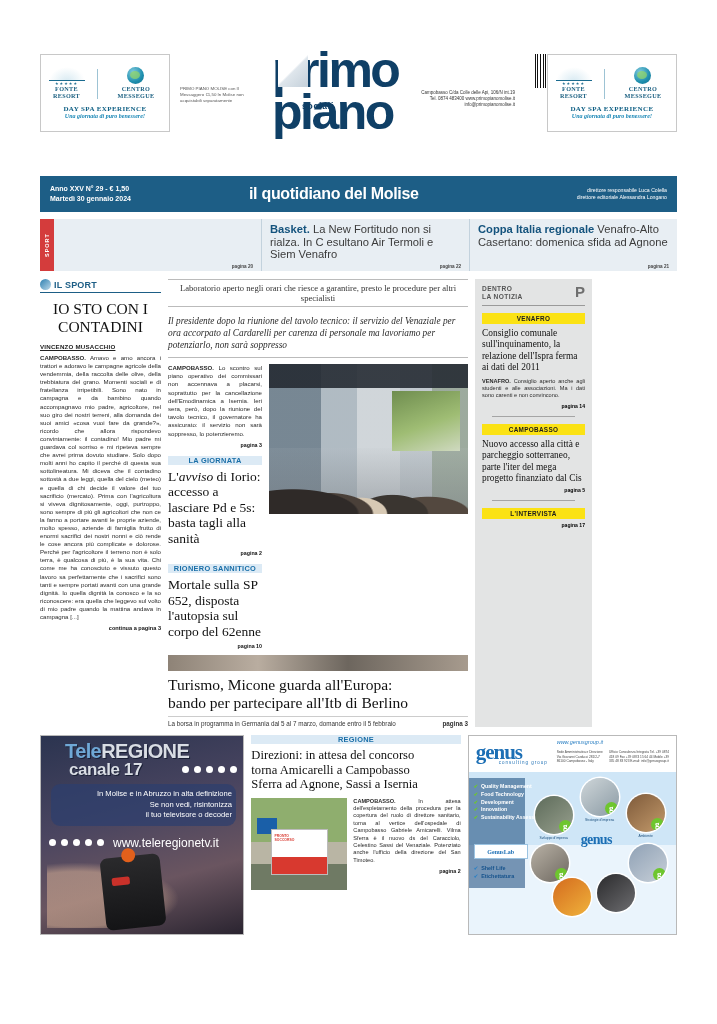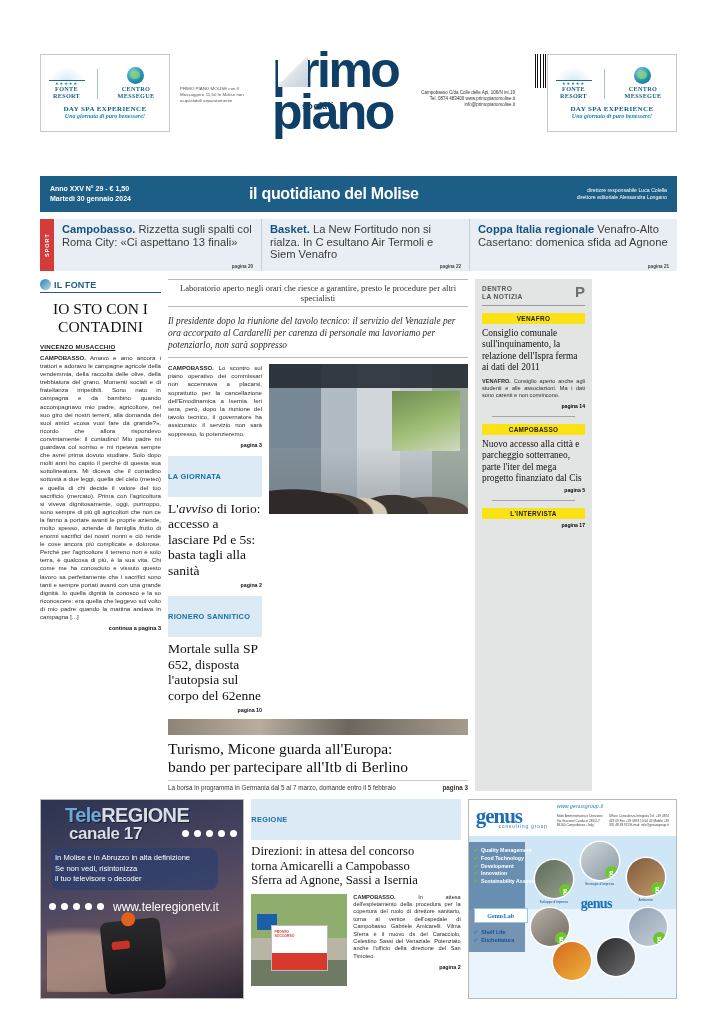--- a/index.html
+++ b/index.html
@@ -125,21 +125,21 @@
   .subhead { font-family:"Liberation Serif", serif; font-style:italic; font-size:9.3px;
     line-height:12px; color:#2a2a2a; margin-top:8px; border-bottom:1px solid #bbb; padding-bottom:6px; }
 
   .mainrow { display:flex; gap:7px; margin-top:6px; }
   .m-col1 { width:94px; }
   .m-col2 { flex:1; }
   .lede { font-size:6.1px; line-height:8.2px; text-align:justify; color:#2a2a2a; }
   .pg { font-size:5.3px; font-weight:bold; text-align:right; margin-top:4px; color:#111; }
 
   .kicker { background:#dceaf5; color:#1a6fa8; font-size:7.4px; font-weight:bold;
-    padding:16px 0; letter-spacing:.3px; margin-top:8px; }
+    text-align:center; padding:0 0; letter-spacing:.3px; margin-top:8px; }
   .sub-title { font-family:"Liberation Serif", serif; font-size:13.5px; line-height:15.5px;
     color:#111; margin-top:4px; }
   .sub-title i { font-style:italic; }
 
   .photo { width:100%; background:#8a9aa8; position:relative; overflow:hidden; }
   .ph-fair {
     height:150px;
     background:
       linear-gradient(180deg, rgba(40,46,54,.92) 0 16%, rgba(150,160,170,.25) 16% 100%),
       linear-gradient(90deg,#6d7f8c 0 26%, #b9c4cb 26% 44%, #e4e8ea 44% 66%, #cfd6da 66% 82%, #9fae9a 82% 100%);
@@ -185,22 +185,22 @@
   .bottom { margin:8px 40px 0 40px; display:flex; gap:7px; }
   .ad-tele { width:205px; height:200px; border:1px solid #b9b9b9; position:relative; overflow:hidden;
     background:linear-gradient(165deg,#2b3450 0%, #4a4560 40%, #6a5560 70%, #2a2430 100%); }
   .tele-t1 { position:absolute; top:4px; left:24px; font-size:20px; font-weight:bold; letter-spacing:-.6px;
     color:#e8e8ee; text-shadow:1px 1px 0 #1a2035; }
   .tele-t1 .a { color:#6fa8d6; } .tele-t1 .b { color:#d9dde4; }
   .tele-t2 { position:absolute; top:24px; left:28px; font-size:17px; font-weight:bold; color:#d9dde4;
     text-shadow:1px 1px 0 #1a2035; letter-spacing:-.4px; }
   .tele-dots { position:absolute; display:flex; gap:5px; }
   .tele-dots span { width:7px; height:7px; border-radius:50%; background:#fff; display:block; }
-  .tele-box { position:absolute; left:10px; top:48px; width:167px; background:rgba(45,63,110,.72);
-    border-radius:9px; padding:5px 4px; text-align:left; }
+  .tele-box { position:absolute; left:10px; top:48px; width:185px; background:rgba(45,63,110,.72);
+    border-radius:9px; padding:5px 4px; text-align:right; }
   .tele-box div { font-size:7.6px; color:#fff; line-height:10.5px; }
   .tele-url { position:absolute; left:72px; top:100px; font-size:12px; color:#fff; font-weight:normal; }
   .tele-remote { position:absolute; left:62px; top:120px; width:60px; height:72px;
     background:linear-gradient(180deg,#2a2a2c,#141416); border-radius:7px; transform:rotate(-6deg); }
   .tele-remote:before { content:""; position:absolute; left:22px; top:-8px; width:14px; height:14px;
     border-radius:50%; background:#e2601c; }
   .tele-remote:after { content:""; position:absolute; left:10px; top:20px; width:18px; height:8px;
     background:#c9312a; border-radius:2px; }
   .tele-hand { position:absolute; left:6px; bottom:6px; width:150px; height:72px;
     background:radial-gradient(ellipse at 20% 60%, #d8b196 0 45%, transparent 60%); opacity:.55; }
@@ -317,23 +317,20 @@
     <div class="bb-right">
       <div>direttore responsabile Luca Colella</div>
       <div>direttore editoriale Alessandra Longano</div>
     </div>
   </div>
 
   <div class="sportbar">
     <div class="sport-tab">SPORT</div>
 
     <div class="sport-item">
-      <div class="sport-txt">
-        <b>Campobasso.</b><span> Rizzetta sugli spalti col Roma City: «Ci aspettano 13 finali»</span>
-      </div>
       <div class="sport-pg">pagina 20</div>
     </div>
 
     <div class="sport-item">
       <div class="sport-txt">
         <b>Basket.</b><span> La New Fortitudo non si rialza. In C esultano Air Termoli e Siem Venafro</span>
       </div>
       <div class="sport-pg">pagina 22</div>
     </div>
 
@@ -343,21 +340,21 @@
       </div>
       <div class="sport-pg">pagina 21</div>
     </div>
   </div>
 
   <div class="content">
 
     <div class="col-left">
       <div class="ilpunto">
         <span class="ip-circle"></span>
-        <span class="ip-text">IL FONTE</span>
+        <span class="ip-text">IL SPORT</span>
       </div>
       <div class="edit-title">IO STO CON I CONTADINI</div>
       <div class="edit-author">VINCENZO MUSACCHIO</div>
       <div class="edit-body">
         <b>CAMPOBASSO.</b><span> Amavo e amo ancora i trattori e adoravo le campagne agricole della vendemmia, della raccolta delle olive, della trebbiatura del grano. Momenti sociali e di fratellanza irripetibili. Sono nato in campagna e da bambino quando accompagnavo mio padre, agricoltore, nel suo giro dei nostri terreni, alla domanda dei suoi amici «cosa vuoi fare da grande?», ricordo che allora rispondevo convintamente: il contadino! Mio padre mi guardava col sorriso e mi ripeteva sempre che avrei prima dovuto studiare. Solo dopo molti anni ho capito il perché di questa sua sottolineatura. Mi diceva che il contadino sottostà a due leggi, quella del cielo (meteo) e quella di chi decide il valore del tuo sacrificio (mercato). Prima con l'agricoltura si viveva dignitosamente, oggi, purtroppo, sono sempre di più gli agricoltori che non ce la fanno a portare avanti le proprie aziende, molto spesso, aziende di famiglia frutto di enormi sacrifici dei nostri nonni e ciò rende le cose ancora più complicate e dolorose. Perché per l'agricoltore il terreno non è solo terra, è qualcosa di più, è la sua vita. Chi come me ha conosciuto e vissuto questo lavoro sa perfettamente che i sacrifici sono tanti e sempre portati avanti con una grande dignità. Io quella dignità la conosco e la so riconoscere: era quella che leggevo sul volto di mio padre quando la mattina andava in campagna [...]</span>
       </div>
       <div class="edit-cont">continua a pagina 3</div>
     </div>
 
     <div class="col-main">

